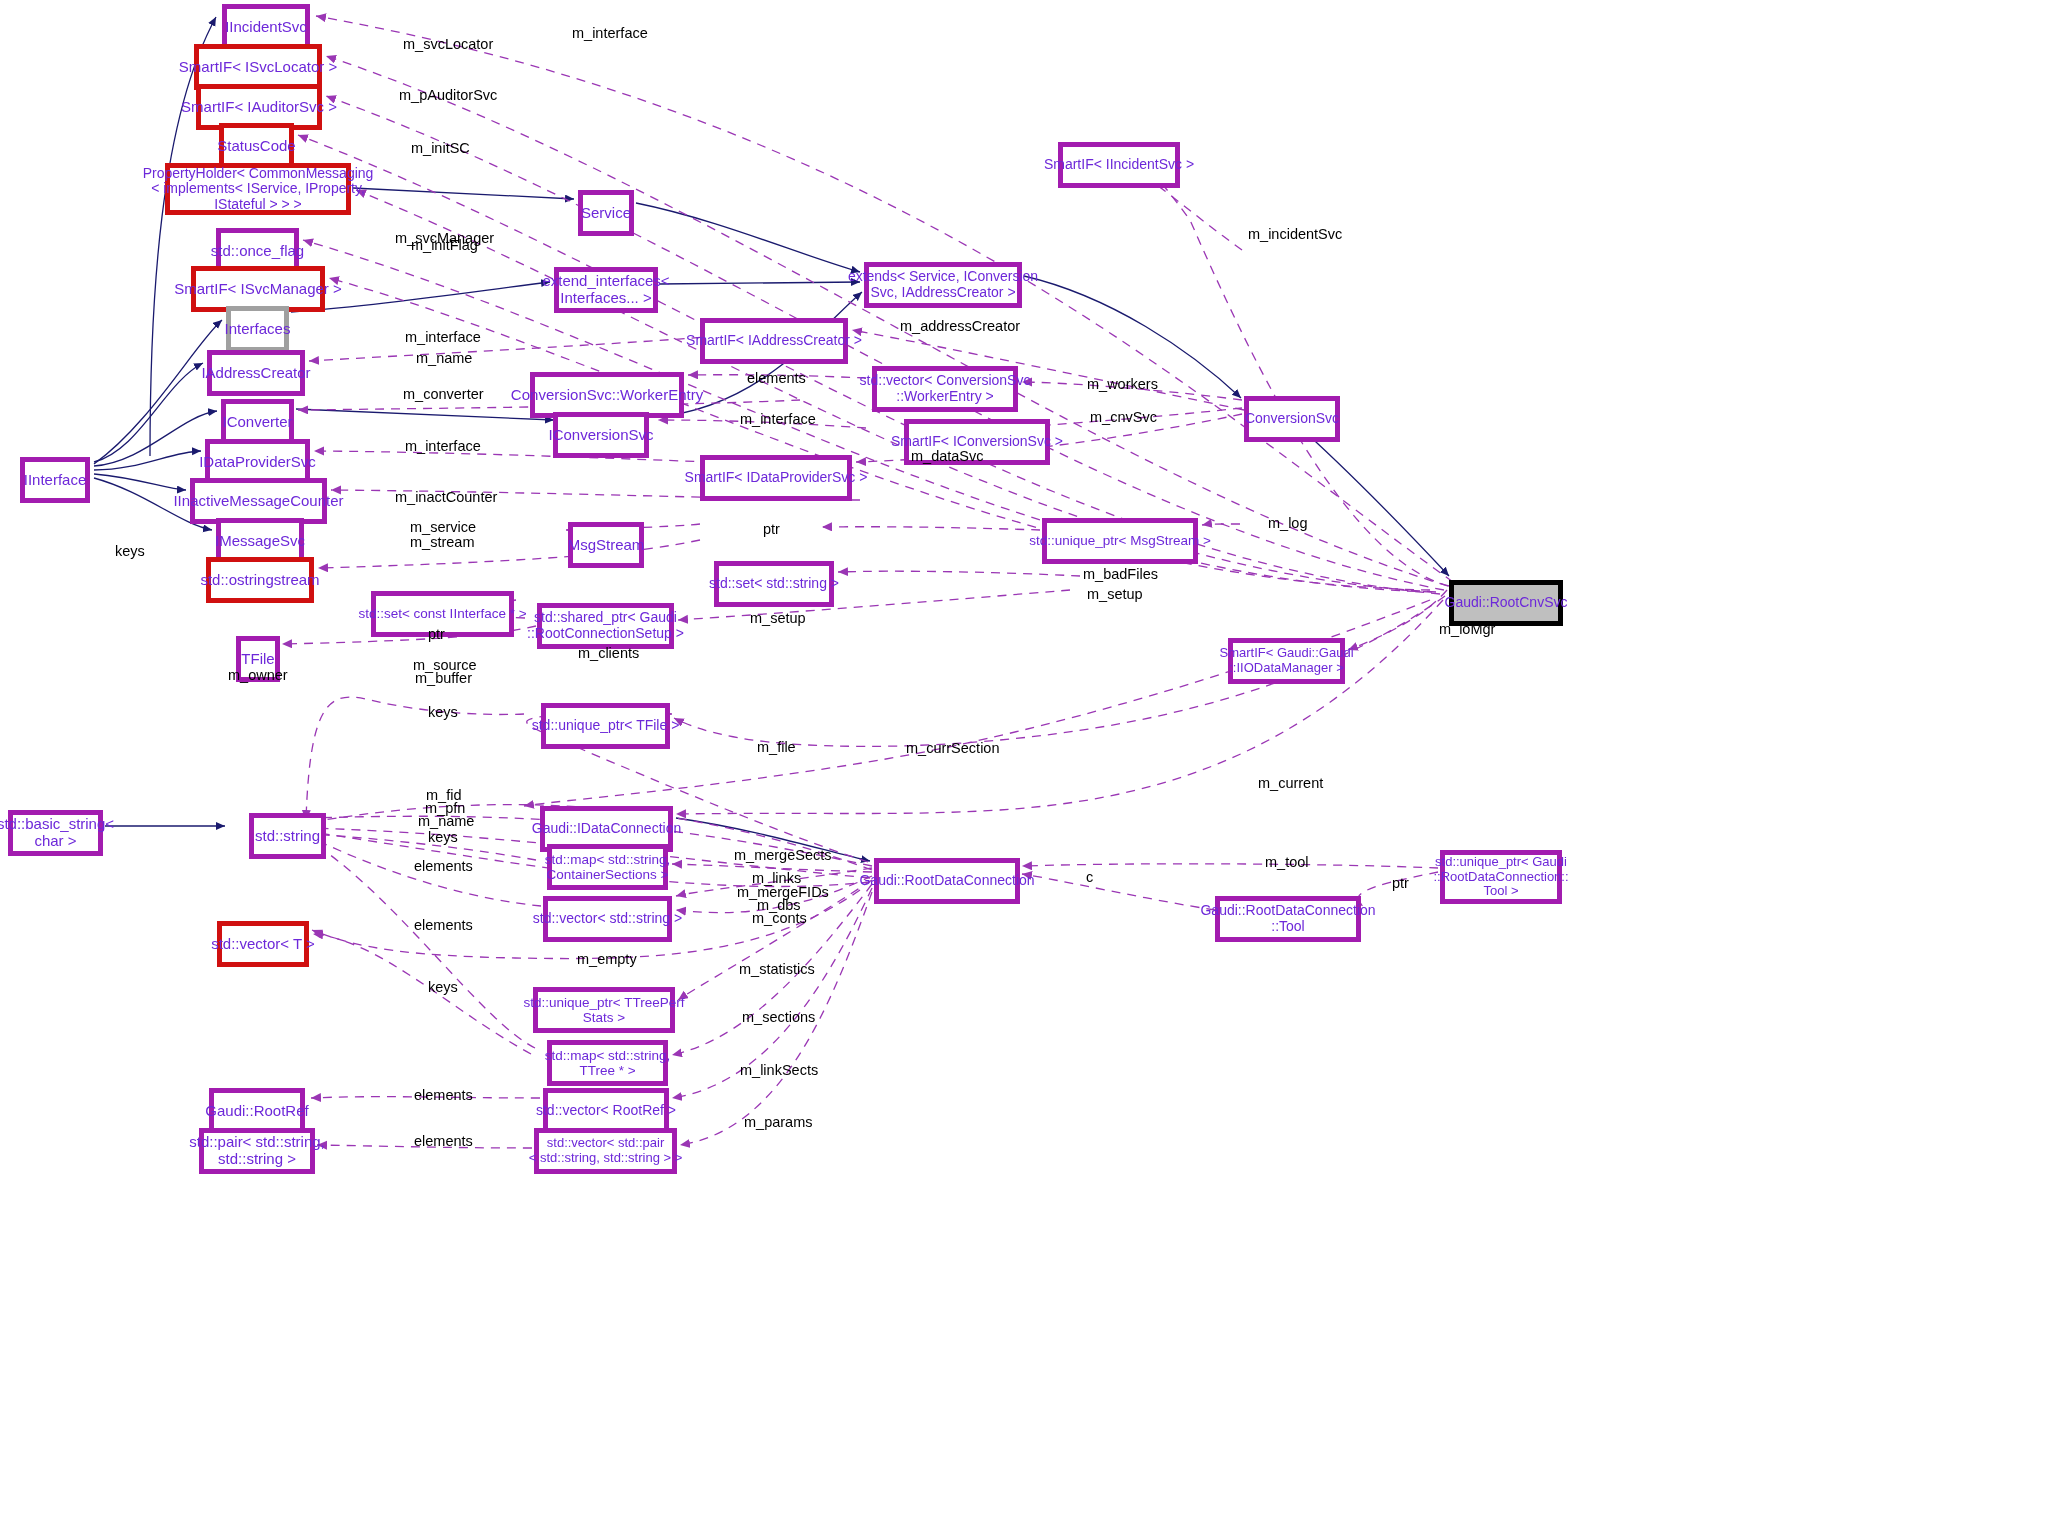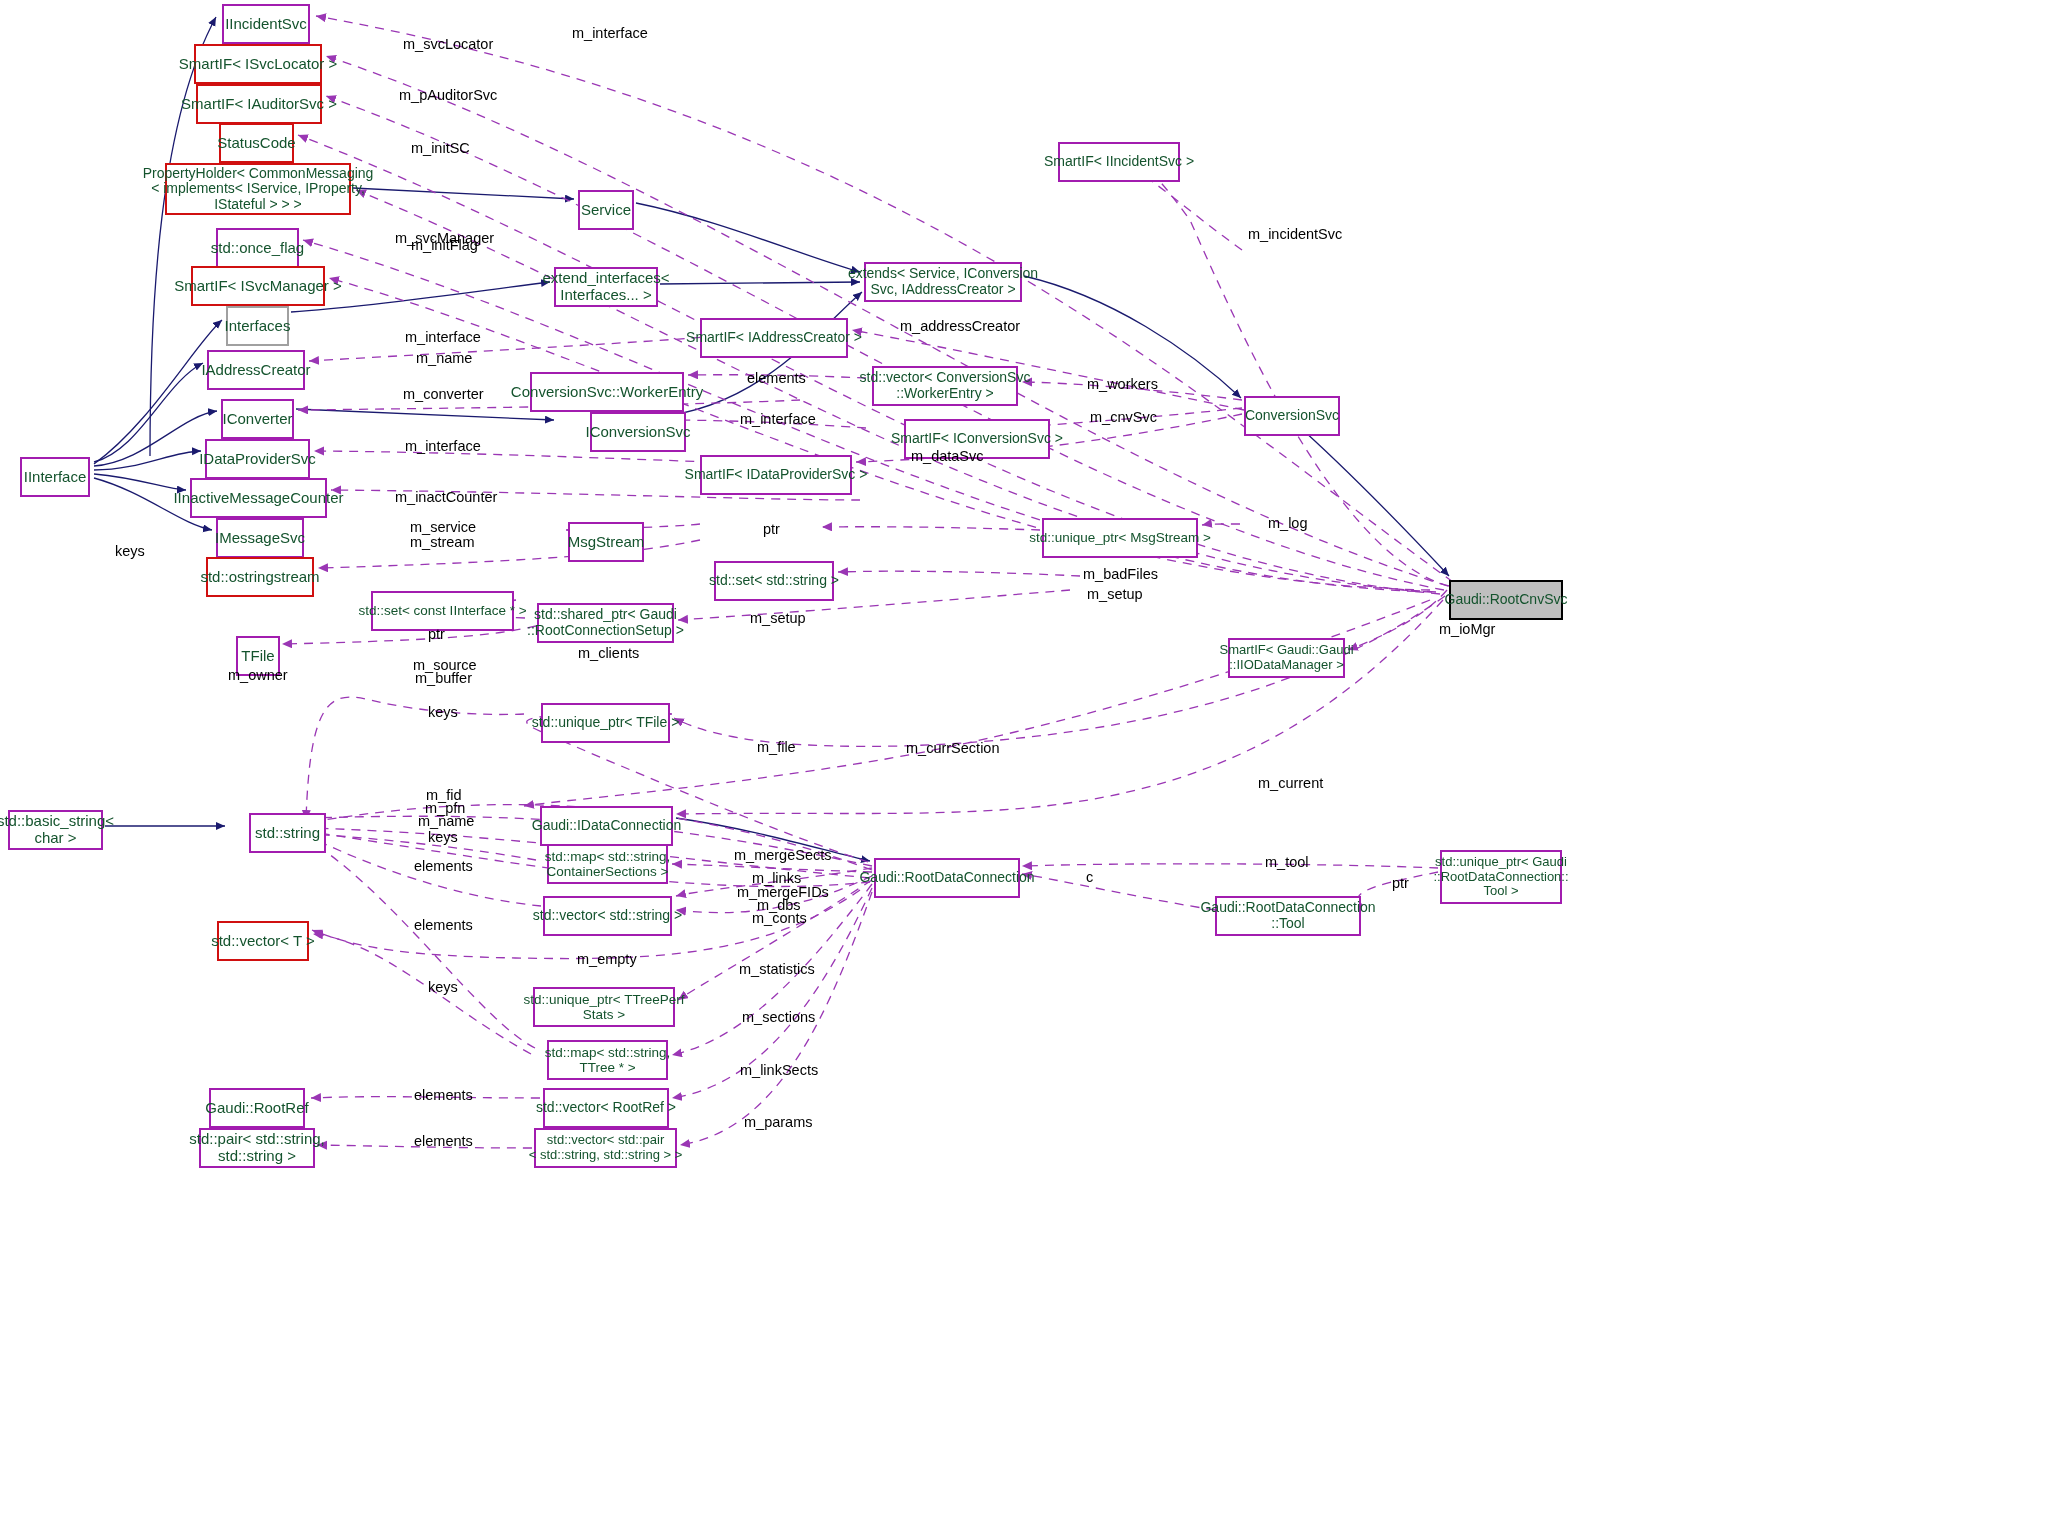--- a/index.html
+++ b/index.html
@@ -23,24 +23,24 @@
     pointer-events: none;
   }
   .node {
     position: absolute;
     box-sizing: border-box;
     display: flex;
     align-items: center;
     justify-content: center;
     text-align: center;
     background: #ffffff;
-    border: 2px solid #a21caf;
+    border: 5px solid #a21caf;
     font-size: 15px;
     line-height: 1.12;
-    color: #14532d;
+    color: #6d28d9;
     white-space: pre;
     padding: 18px 4px;
     z-index: 5;
   }
   .node.red   { border-color: #d01010; }
   .node.gray  { border-color: #a0a0a0; }
   .node.sel   { background: #bfbfbf; border-color: #000000; }
   .edge-label {
     position: absolute;
     font-size: 14.5px;
@@ -167,21 +167,21 @@
   <div class="node" style="left:229px;top:813px;width:77px;height:26px;margin-left:20px;">std::string</div>
   <div class="node red" style="left:217px;top:921px;width:92px;height:26px;">std::vector&lt; T &gt;</div>
   <div class="node" style="left:209px;top:1088px;width:96px;height:26px;">Gaudi::RootRef</div>
   <div class="node" style="left:199px;top:1128px;width:116px;height:40px;">std::pair&lt; std::string,
 std::string &gt;</div>
 
   <div class="node" style="left:578px;top:190px;width:56px;height:24px;">Service</div>
   <div class="node" style="left:554px;top:267px;width:104px;height:38px;">extend_interfaces&lt;
 Interfaces... &gt;</div>
   <div class="node" style="left:530px;top:372px;width:154px;height:26px;">ConversionSvc::WorkerEntry</div>
-  <div class="node" style="left:590px;top:412px;width:96px;height:26px;">IConversionSvc</div>
+  <div class="node" style="left:553px;top:412px;width:96px;height:26px;">IConversionSvc</div>
   <div class="node" style="left:568px;top:522px;width:76px;height:25px;">MsgStream</div>
   <div class="node" style="left:371px;top:591px;width:143px;height:25px;font-size:13.5px;">std::set&lt; const IInterface * &gt;</div>
   <div class="node" style="left:714px;top:561px;width:120px;height:26px;font-size:14px;">std::set&lt; std::string &gt;</div>
   <div class="node" style="left:537px;top:603px;width:137px;height:40px;font-size:14px;">std::shared_ptr&lt; Gaudi
 ::RootConnectionSetup &gt;</div>
   <div class="node" style="left:541px;top:703px;width:129px;height:26px;font-size:14px;">std::unique_ptr&lt; TFile &gt;</div>
   <div class="node" style="left:540px;top:806px;width:133px;height:26px;font-size:14px;">Gaudi::IDataConnection</div>
   <div class="node" style="left:547px;top:844px;width:121px;height:40px;font-size:13.5px;">std::map&lt; std::string,
 ContainerSections &gt;</div>
   <div class="node" style="left:543px;top:896px;width:129px;height:26px;font-size:14px;">std::vector&lt; std::string &gt;</div>

